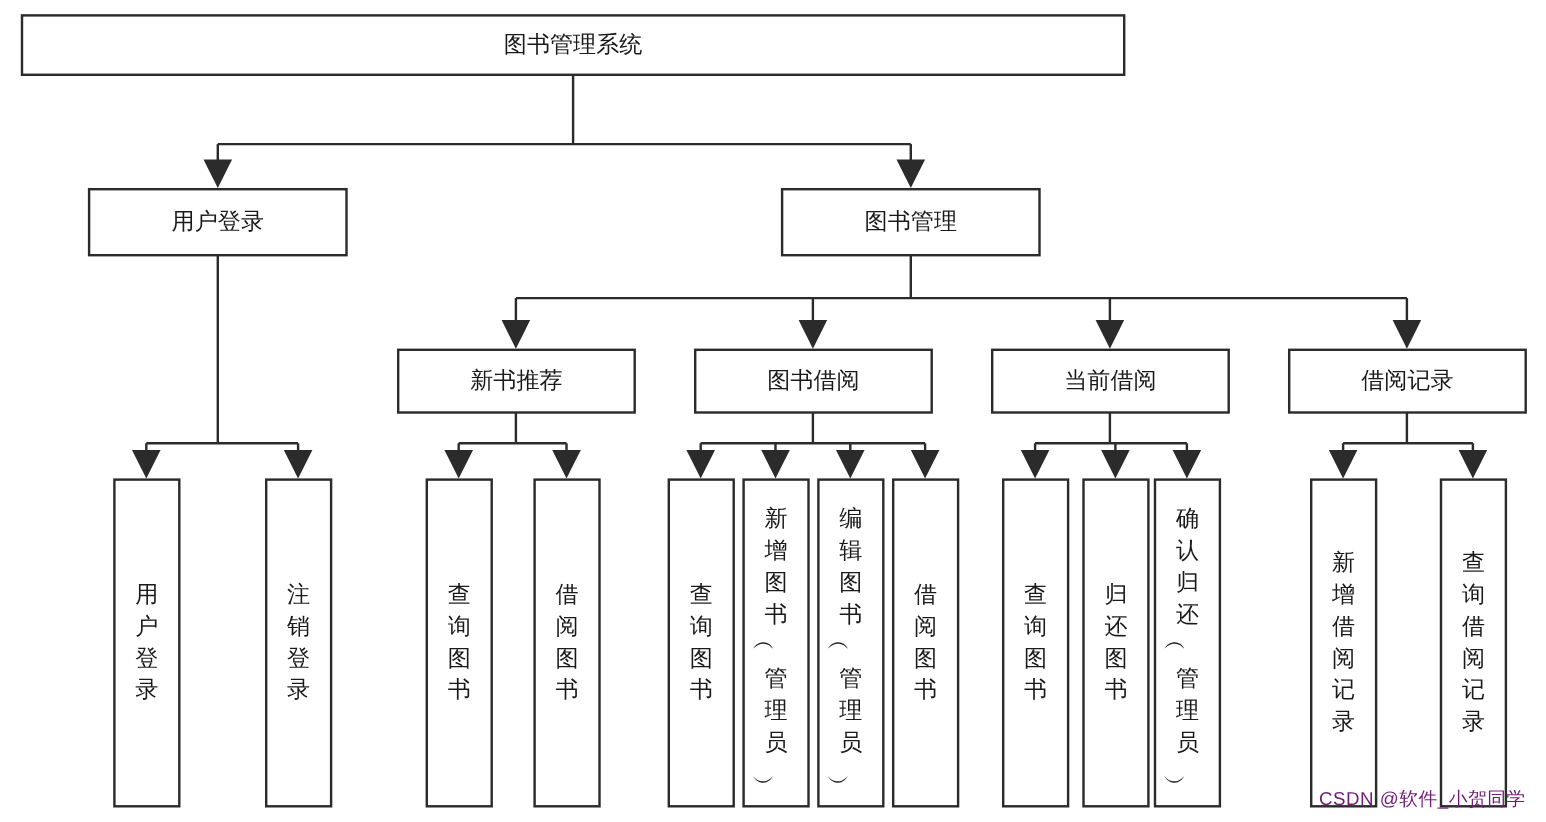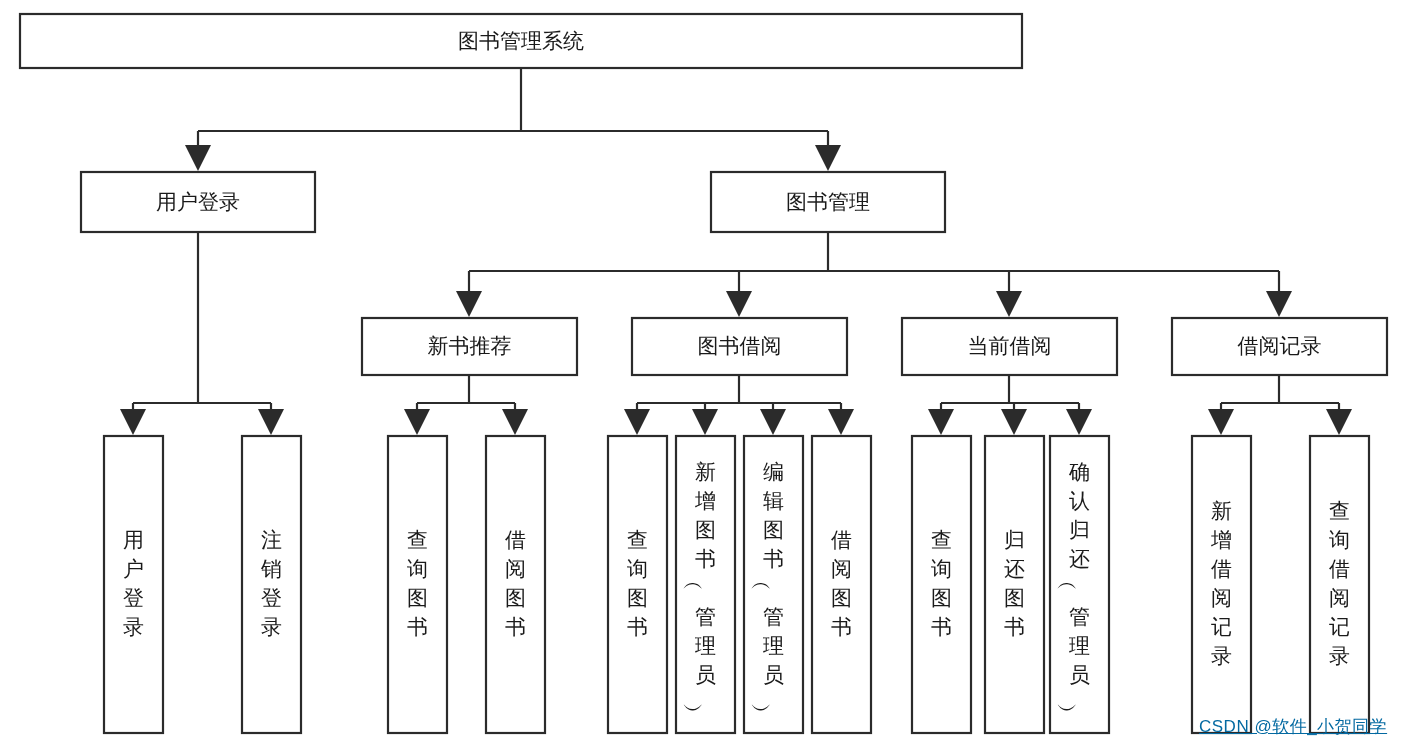--- a/index.html
+++ b/index.html
@@ -219,14 +219,14 @@
         <g>
           <rect x="1192" y="436" width="59" height="297" class="node-box"></rect>
           <text x="1221.5" y="0" class="node-label-v"><tspan x="1221.5" y="512">新</tspan><tspan x="1221.5" y="541">增</tspan><tspan x="1221.5" y="570">借</tspan><tspan x="1221.5" y="599">阅</tspan><tspan x="1221.5" y="628">记</tspan><tspan x="1221.5" y="657">录</tspan></text>
         </g>
         <g>
           <rect x="1310" y="436" width="59" height="297" class="node-box"></rect>
           <text x="1339.5" y="0" class="node-label-v"><tspan x="1339.5" y="512">查</tspan><tspan x="1339.5" y="541">询</tspan><tspan x="1339.5" y="570">借</tspan><tspan x="1339.5" y="599">阅</tspan><tspan x="1339.5" y="628">记</tspan><tspan x="1339.5" y="657">录</tspan></text>
         </g>
       </g>
   </svg>
-  <div class="watermark-text" id="watermark" style="left: 1199px; top: 715px; color: #0369a1; text-decoration: underline;">CSDN @软件_小贺同学</div>
+  <div class="watermark-text" id="watermark" style="left: 1199px; top: 715px; color: #701a75;">CSDN @软件_小贺同学</div>
 </div>
 
 </body></html>

